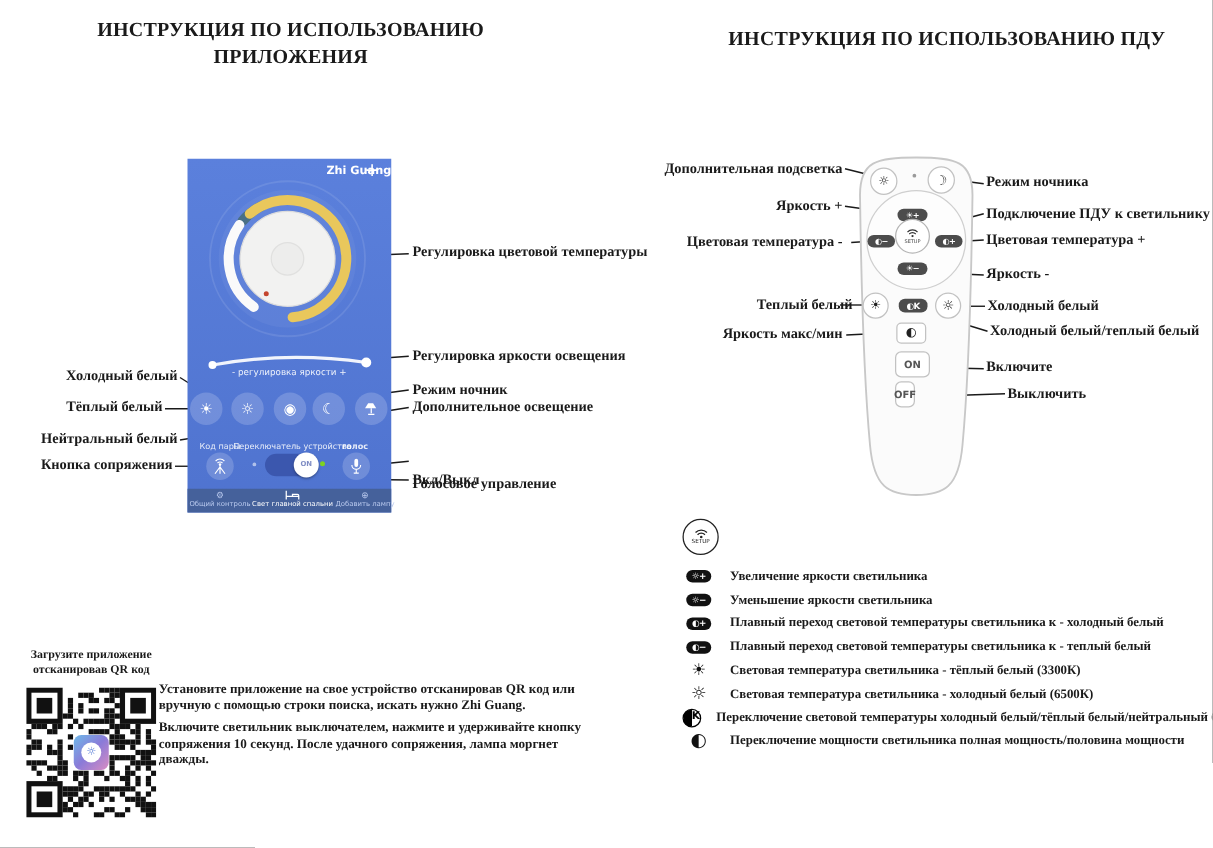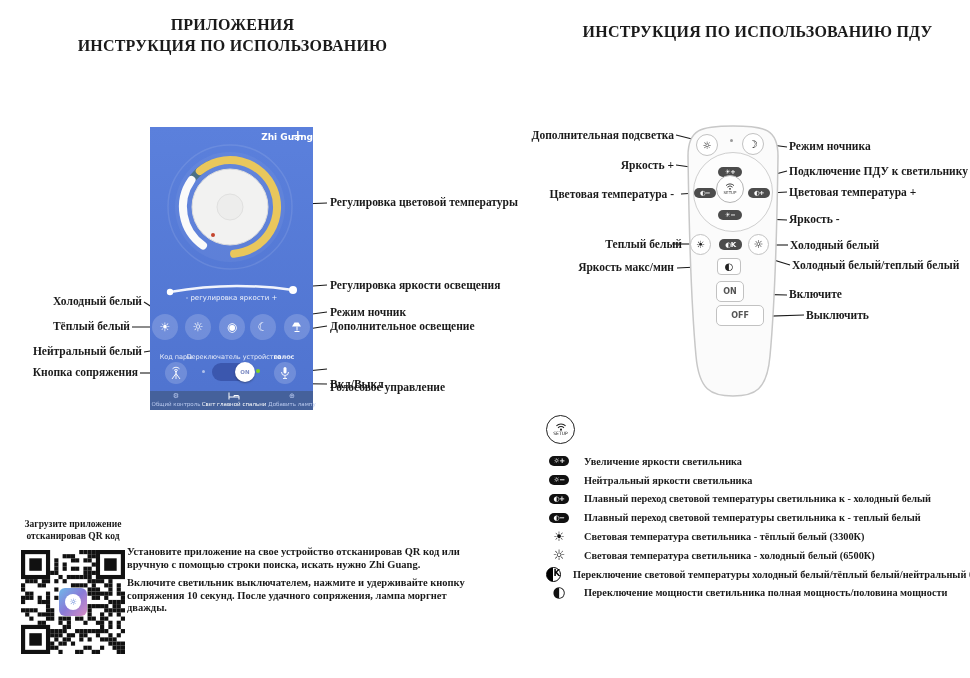--- a/index.html
+++ b/index.html
@@ -107,22 +107,22 @@
       <line x1="770" y1="193" x2="787" y2="192"></line>
       <line x1="743" y1="218" x2="787" y2="220"></line>
       <line x1="770" y1="245" x2="788" y2="245"></line>
       <line x1="741" y1="250" x2="790" y2="265"></line>
       <line x1="745" y1="294" x2="787" y2="295"></line>
       <line x1="745" y1="317" x2="804" y2="315"></line>
     </g>
   </svg>
 
   <div class="title" style="left:40px; top:14px; width:385px;">
+    <div>ИНСТРУКЦИЯ ПО ИСПОЛЬЗОВАНИЮ</div>
     <div>ПРИЛОЖЕНИЯ</div>
-    <div>ИНСТРУКЦИЯ ПО ИСПОЛЬЗОВАНИЮ</div>
   </div>
 
   <div class="phone">
     <div class="hdr-title">Zhi Guang</div>
     <div class="hdr-plus">+</div>
 
     <svg style="position:absolute;left:8px;top:11px;" width="145" height="135" viewBox="0 0 145 135">
       <circle cx="72" cy="69" r="62" fill="none" stroke="rgba(255,255,255,.10)" stroke-width="1.5"></circle>
       <circle cx="72" cy="69" r="55" fill="rgba(255,255,255,.05)"></circle>
       <path d="M52.1 26.4 A47 47 0 0 0 36 38.8" fill="none" stroke="#4a7086" stroke-width="8" stroke-linecap="round"></path>
@@ -490,21 +490,21 @@
       <span>◐K</span>
     </div>
   <div class="rbtn circ" style="left:748px; top:234px; width:21px; height:21px;">
       <span class="glyph" style="font-size:11px;">☼</span>
     </div>
 
   <div class="rbtn" style="left:717px; top:258px; width:24px; height:17px; border-radius:4px;">
       <span class="glyph" style="font-size:10px;">◐</span>
     </div>
   <div class="rbtn onoff" style="left:716px; top:281px; width:28px; height:21px;">ON</div>
-  <div class="rbtn onoff" style="left:716px; top:305px; width:48px; height:21px;">OFF</div>
+  <div class="rbtn onoff" style="left:716px; top:305px; width:16px; height:21px;">OFF</div>
 
   <div class="co r" style="right:296px; top:129px;">Дополнительная подсветка</div>
   <div class="co r" style="right:296px; top:159px;">Яркость +</div>
   <div class="co r" style="right:296px; top:188px;">Цветовая температура -</div>
   <div class="co r" style="right:288px; top:238px;">Теплый белый</div>
   <div class="co r" style="right:296px; top:261px;">Яркость макс/мин</div>
 
   <div class="co" style="left:789px; top:140px;">Режим ночника</div>
   <div class="co" style="left:789px; top:165px;">Подключение ПДУ к светильнику</div>
   <div class="co" style="left:789px; top:186px;">Цветовая температура +</div>
@@ -526,21 +526,21 @@
     <div class="lrow">
       <div class="licon">
           <span class="pill-ico">☼+</span>
         </div>
       <div class="ltext">Увеличение яркости светильника</div>
     </div>
     <div class="lrow">
       <div class="licon">
           <span class="pill-ico">☼−</span>
         </div>
-      <div class="ltext">Нейтральный яркости светильника</div>
+      <div class="ltext">Уменьшение яркости светильника</div>
     </div>
     <div class="lrow">
       <div class="licon">
           <span class="pill-ico">◐+</span>
         </div>
       <div class="ltext">Плавный переход световой температуры светильника к - холодный белый</div>
     </div>
     <div class="lrow">
       <div class="licon">
           <span class="pill-ico">◐−</span>

